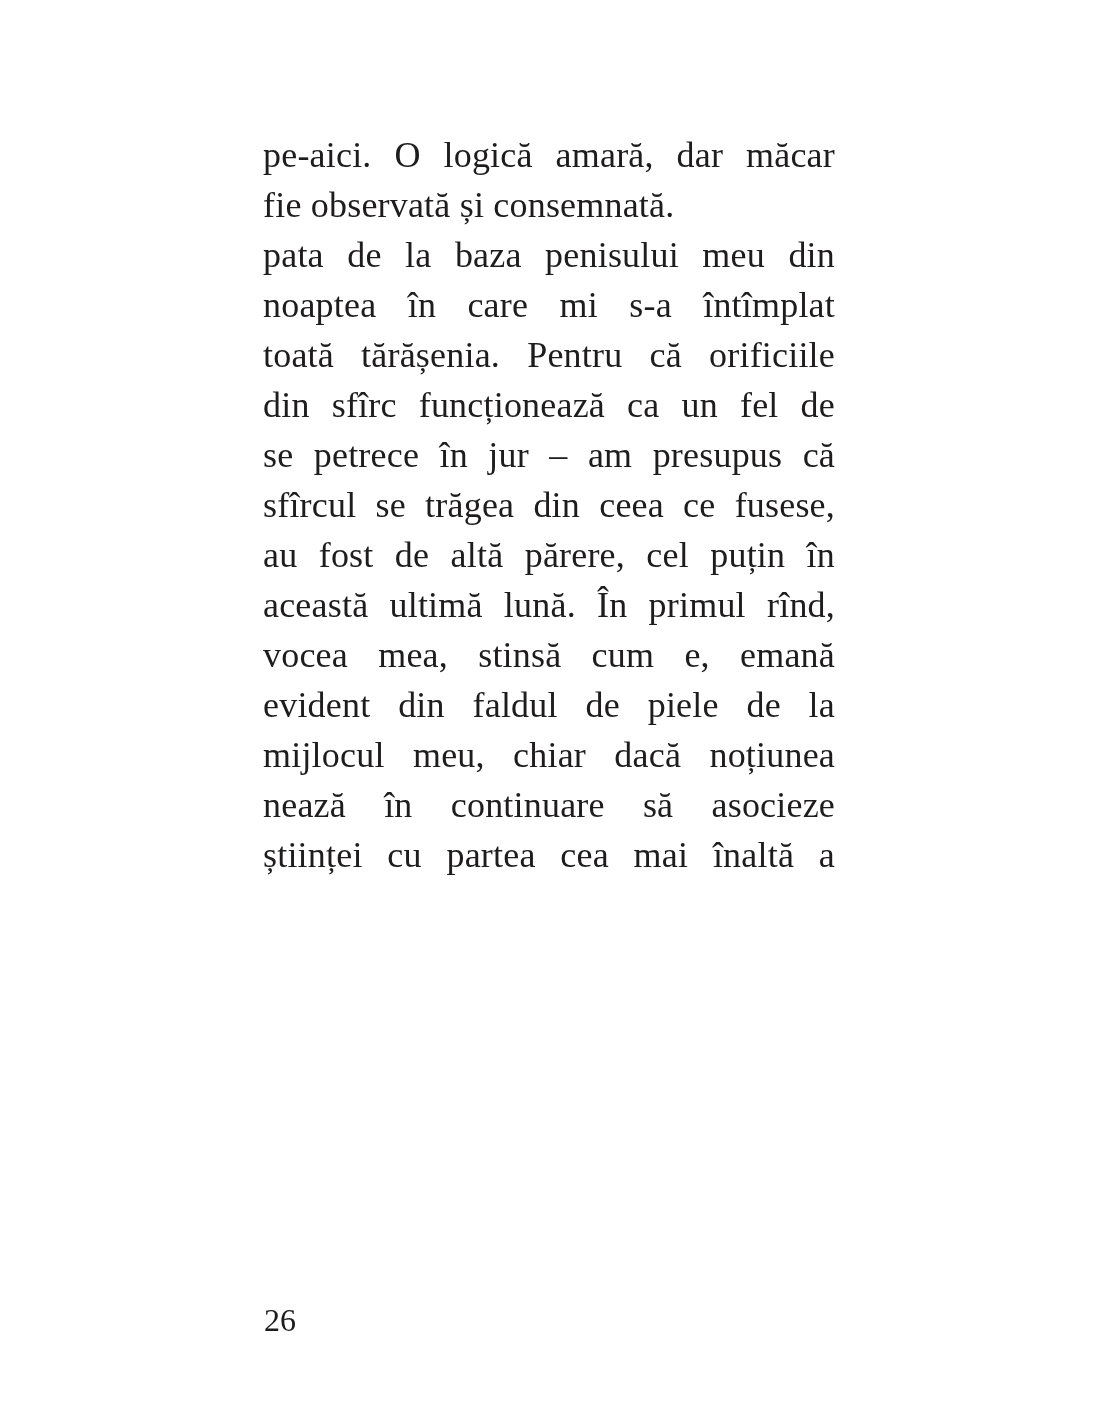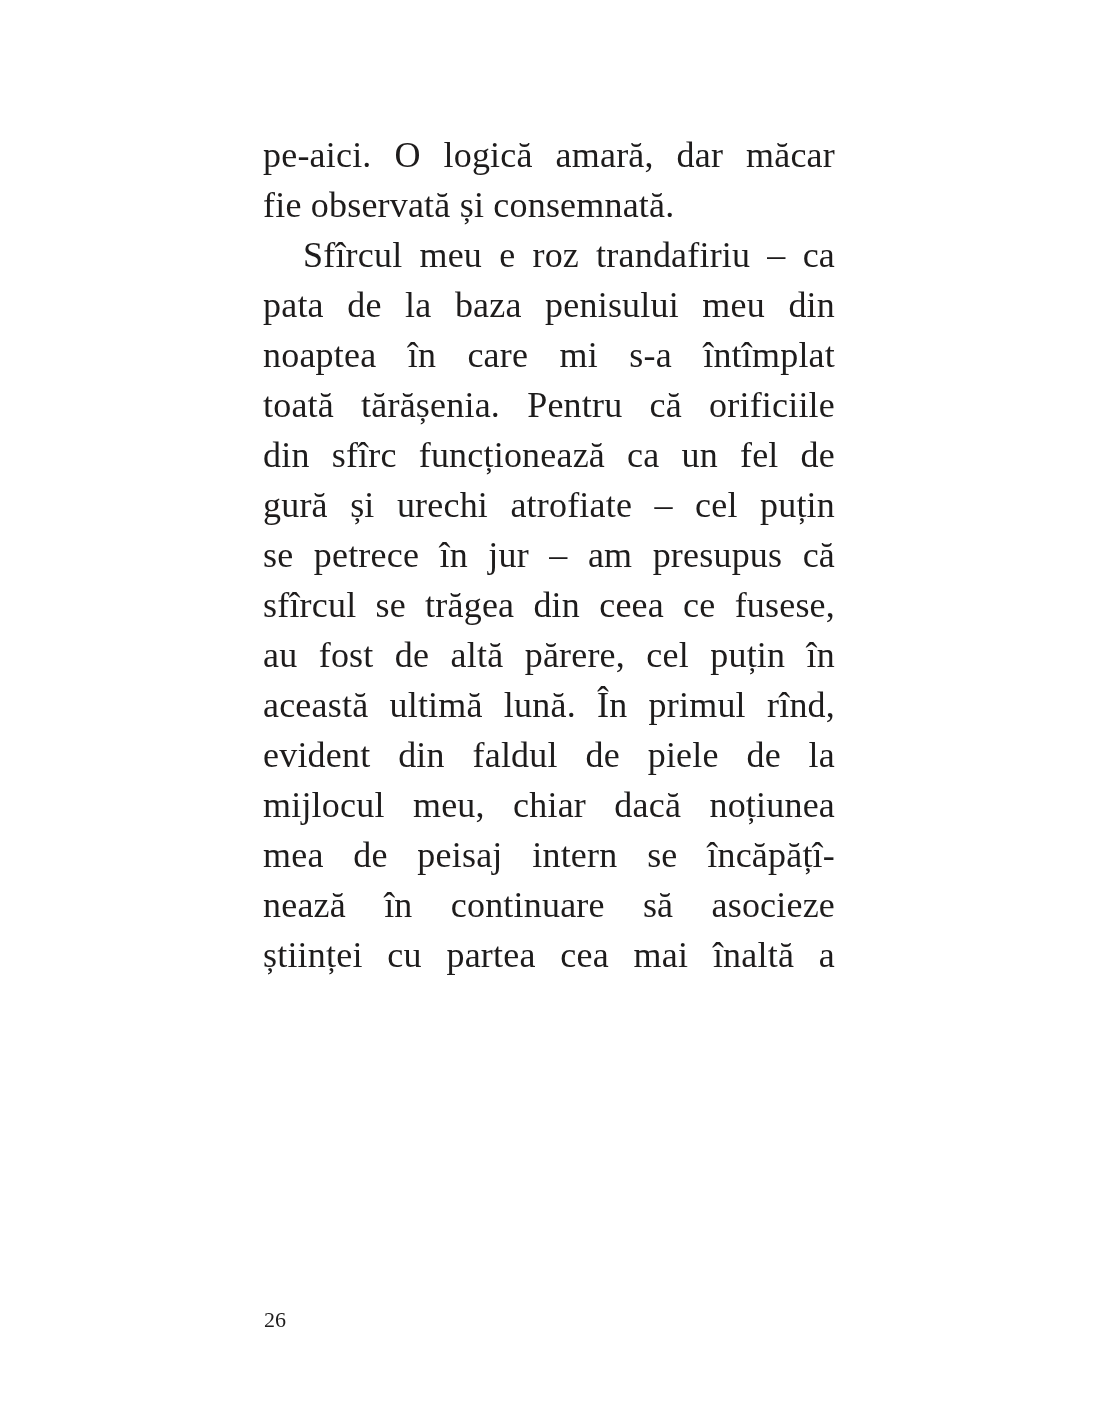--- a/index.html
+++ b/index.html
@@ -32,42 +32,40 @@
   .line.para-end {
     text-align: right;
     text-align-last: left;
   }
   .line.indent {
     text-indent: 40px;
   }
   .page-number {
     position: absolute;
     left: 264px; top: 1303px;
-    font-size: 22px;
+    font-size: 32px;
     line-height: 34px;
     text-align: center;
   }
 </style>
 </head>
 <body>
 
 <div class="page">
   <div class="text-block">
     <div class="line">pe-aici. O logică amară, dar măcar</div>
     <div class="line para-end">fie observată și consemnată.</div>
-    <div class="line indent">Sfîrcul meu e roz trandafiriu – ca</div>
     <div class="line">pata de la baza penisului meu din</div>
     <div class="line">noaptea în care mi s-a întîmplat</div>
     <div class="line">toată tărășenia. Pentru că orificiile</div>
     <div class="line">din sfîrc funcționează ca un fel de</div>
-    <div class="line">gură și urechi atrofiate – cel puțin</div>
     <div class="line">se petrece în jur – am presupus că</div>
     <div class="line">sfîrcul se trăgea din ceea ce fusese,</div>
     <div class="line">au fost de altă părere, cel puțin în</div>
     <div class="line">această ultimă lună. În primul rînd,</div>
+    <div class="line">vocea mea, stinsă cum e, emană</div>
     <div class="line">evident din faldul de piele de la</div>
     <div class="line">mijlocul meu, chiar dacă noțiunea</div>
-    <div class="line">mea de peisaj intern se încăpățî-</div>
     <div class="line">nează în continuare să asocieze</div>
     <div class="line">științei cu partea cea mai înaltă a</div>
   </div>
   <div class="page-number">26</div>
 </div>
 
 </body></html>

